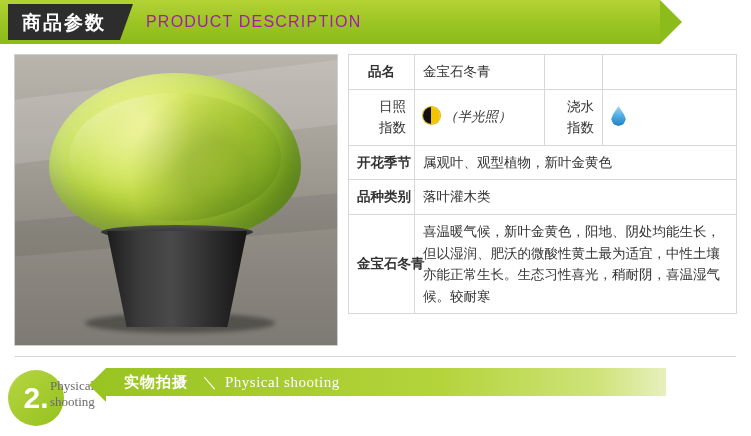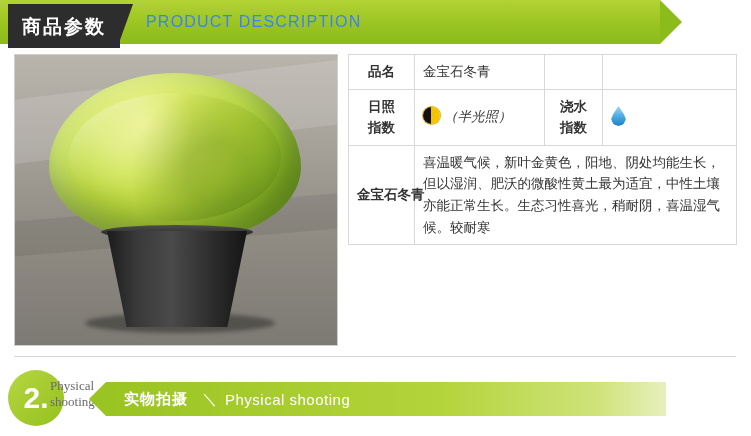--- a/index.html
+++ b/index.html
@@ -38,21 +38,21 @@
     position: absolute;
     right: -22px; top: 0;
     width: 0; height: 0;
     border-top: 22px solid transparent;
     border-bottom: 22px solid transparent;
     border-left: 22px solid #8cbb1c;
   }
   .header-dark {
     position: absolute;
     left: 8px; top: 4px;
-    height: 44px;
+    height: 36px;
     background: #2d2d2d;
     color: #ffffff;
     font-size: 19px;
     font-weight: bold;
     letter-spacing: 2px;
     padding: 0 14px;
     display: flex;
     align-items: center;
     line-height: 1;
   }
@@ -63,21 +63,21 @@
     width: 0; height: 0;
     border-top: 36px solid #2d2d2d;
     border-right: 13px solid transparent;
   }
   .header-sub {
     position: absolute;
     left: 146px; top: 0;
     height: 44px;
     display: flex;
     align-items: center;
-    color: #3b82f6;
+    color: #a21caf;
     font-size: 16px;
     letter-spacing: 1.2px;
   }
 
   
   .content {
     position: absolute;
     left: 0; top: 44px;
     width: 751px;
     height: 310px;
@@ -180,22 +180,22 @@
   .lbl {
     color: #7fb800;
     font-weight: bold;
     text-align: center;
     white-space: nowrap;
     font-size: 14px;
     margin-left: 31px;
   }
   .lbl-2 {
     color: #7fb800;
-    font-weight: bold;
-    text-align: center;
+    font-weight: normal;
+    text-align: right;
     white-space: nowrap;
     font-size: 14px;
     line-height: 1.35;
   }
   .val {
     color: #3a3a3a;
   }
   .val-grow {
     line-height: 1.75;
     font-size: 13px;
@@ -254,23 +254,23 @@
   .circle-label {
     position: absolute;
     left: 50px; top: 22px;
     color: #6b6b6b;
     font-size: 13px;
     line-height: 1.25;
     font-family: "Liberation Serif", serif;
   }
   .footer-bar {
     position: absolute;
-    left: 106px; top: 26px;
+    left: 106px; top: 12px;
     width: 560px;
-    height: 34px;
+    height: 28px;
     background: linear-gradient(to right, #9ac422 0%, #b4d43c 60%, #cfe37a 88%, #e7f0bd 100%);
     display: flex;
     align-items: center;
     padding-left: 18px;
     box-sizing: border-box;
   }
   .footer-bar:before {
     content: "";
     position: absolute;
     left: -17px; top: 0;
@@ -286,21 +286,21 @@
     letter-spacing: 1px;
   }
   .footer-sep {
     color: #ffffff;
     font-size: 15px;
     margin: 0 8px 0 14px;
   }
   .footer-en {
     color: #ffffff;
     font-size: 15px;
-    font-family: Liberation Sans, sans-serif;
+    font-family: Liberation Serif, serif;
     letter-spacing: 0.5px;
   }
 </style>
 </head>
 <body>
 
 <div class="page">
 
   <div class="header">
     <div class="header-green"></div>
@@ -334,20 +334,28 @@
         </tr>
         <tr>
           <td class="lbl-2">日照<br>指数</td>
           <td class="val icon-cell">
             <span class="sun-icon"></span><span>（半光照）</span>
           </td>
           <td class="lbl-2">浇水<br>指数</td>
           <td class="val icon-cell">
             <span class="drop-icon"></span>
           </td>
+        </tr>
+        <tr>
+          <td class="lbl">开花季节</td>
+          <td class="val" colspan="3">属观叶、观型植物，新叶金黄色</td>
+        </tr>
+        <tr>
+          <td class="lbl">品种类别</td>
+          <td class="val" colspan="3">落叶灌木类</td>
         </tr>
         <tr>
           <td class="lbl">金宝石冬青</td>
           <td class="val val-grow" colspan="3">喜温暖气候，新叶金黄色，阳地、阴处均能生长，但以湿润、肥沃的微酸性黄土最为适宜，中性土壤亦能正常生长。生态习性喜光，稍耐阴，喜温湿气候。较耐寒</td>
         </tr>
       </tbody>
     </table>
   </div>
 
   <div class="footer">

